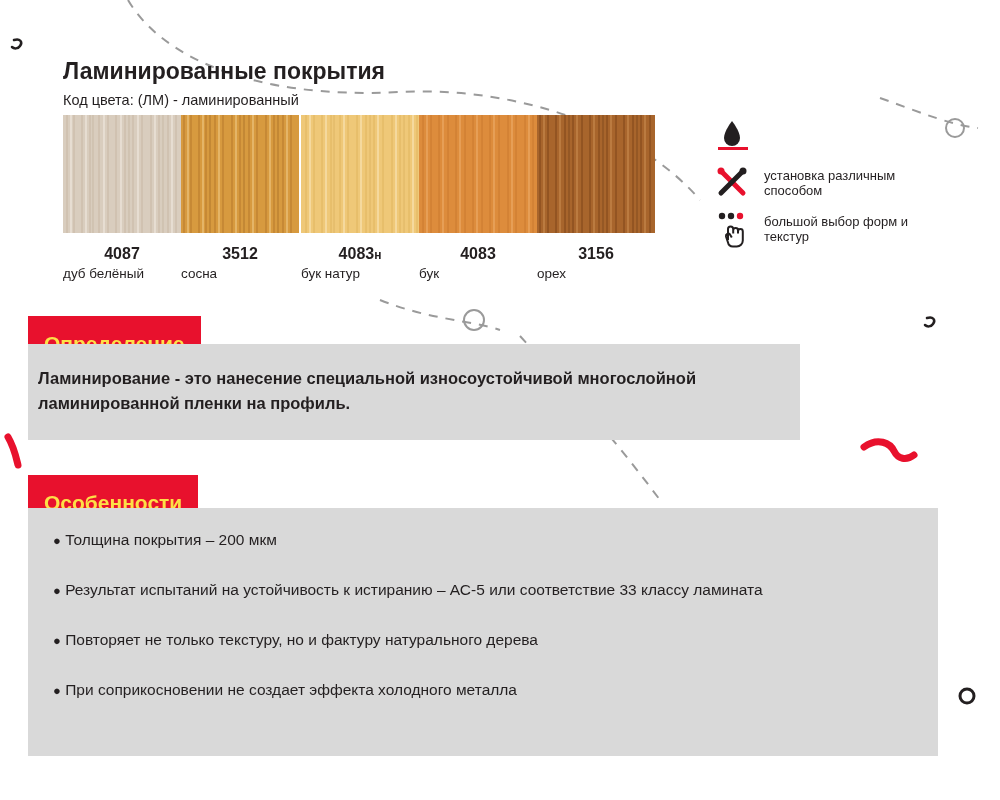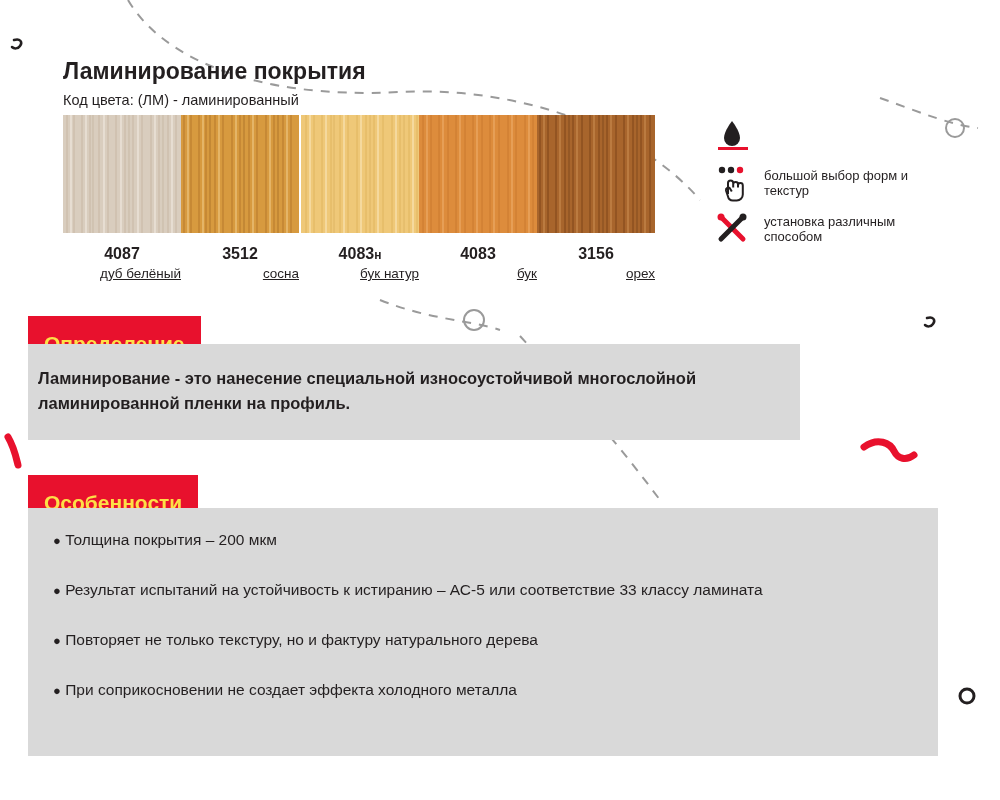--- a/index.html
+++ b/index.html
@@ -26,21 +26,21 @@
 
   
   .swatches{position:absolute;left:63px;top:115px;}
   .swatch-item{position:absolute;top:0;width:118px;}
   .swatch{width:118px;height:118px;border:0;position:relative;overflow:hidden;}
   .swatch .grain{position:absolute;inset:0;}
   .sw-code{
     text-align:center;font-size:16px;font-weight:bold;margin-top:12px;
   }
   .sw-code .sub{font-size:12px;font-weight:bold;}
-  .sw-name{text-align:right;font-size:13.5px;margin-top:3px;text-decoration:underline;}
+  .sw-name{text-align:left;font-size:13.5px;margin-top:3px;}
 
   
   .features{position:absolute;left:714px;top:118px;width:240px;}
   .feature{position:relative;min-height:34px;margin-bottom:12px;}
   .feature .ic{position:absolute;left:0;top:0;width:44px;height:36px;}
   .feature .ftxt{
     margin-left:50px;font-size:13px;line-height:15px;padding-top:4px;
   }
 
   
@@ -91,21 +91,21 @@
     <g stroke="#231f20" stroke-width="2.5" fill="none" stroke-linecap="round">
       <path d="M14,40 c6,-2 9,2 6,6 c-2,3 -6,3 -8,1"></path>
       <path d="M927,318 c6,-2 9,2 6,6 c-2,3 -6,3 -8,1"></path>
     </g>
     <g stroke="#e8112d" stroke-width="7" fill="none" stroke-linecap="round">
       <path d="M8,437 c6,10 8,20 10,28"></path>
       <path d="M864,447 c14,-10 26,-4 30,4 c4,8 12,10 20,4"></path>
     </g>
   </svg>
 
-  <div class="title">Ламинирование покрытия</div>
+  <div class="title">Ламинированные покрытия</div>
   <div class="subtitle">Код цвета: (ЛМ) - ламинированный</div>
 
   <div class="swatches">
 
     <div class="swatch-item" style="left:0px">
       <div class="swatch">
         <svg class="grain" viewBox="0 0 118 118" preserveAspectRatio="none">
           <rect width="118" height="118" fill="#d9cdbe"></rect>
           <g stroke="#c2b19c" stroke-width="1" opacity="0.75">
             <path d="M4,0 V118 M11,0 V118 M19,0 V118 M27,0 V118 M36,0 V118 M45,0 V118 M53,0 V118 M62,0 V118 M70,0 V118 M79,0 V118 M88,0 V118 M96,0 V118 M105,0 V118 M113,0 V118"></path>
@@ -199,48 +199,48 @@
 
   <div class="features">
 
     <div class="feature">
       <span class="ic">
         <svg viewBox="0 0 44 38" width="44" height="38">
           <path d="M18,3 C18,3 26,13 26,20 a8,8 0 0 1 -16,0 C10,13 18,3 18,3 Z" fill="#231f20"></path>
           <rect x="4" y="29" width="30" height="3" fill="#e8112d"></rect>
         </svg>
       </span>
+    </div>
+
+    <div class="feature">
+      <span class="ic">
+        <svg viewBox="0 0 44 38" width="44" height="38">
+          <g stroke="#e8112d" stroke-width="5" stroke-linecap="round">
+            <path d="M7,7 L29,29"></path>
+          </g>
+          <g stroke="#231f20" stroke-width="5" stroke-linecap="round">
+            <path d="M29,7 L7,29"></path>
+          </g>
+          <circle cx="7" cy="7" r="3.5" fill="#e8112d"></circle>
+          <circle cx="29" cy="7" r="3.5" fill="#231f20"></circle>
+        </svg>
+      </span>
+      <div class="ftxt">установка различным способом</div>
     </div>
 
     <div class="feature">
       <span class="ic">
         <svg viewBox="0 0 44 38" width="44" height="38">
           <circle cx="8" cy="6" r="3.2" fill="#231f20"></circle>
           <circle cx="17" cy="6" r="3.2" fill="#231f20"></circle>
           <circle cx="26" cy="6" r="3.2" fill="#e8112d"></circle>
           <path d="M14,30 v-11 a2.6,2.6 0 0 1 5.2,0 v4 M19.2,23.5 v-3 a2.4,2.4 0 0 1 4.8,0 v3 M24,23.5 v-2 a2.4,2.4 0 0 1 4.8,0 v9 a6,6 0 0 1 -6,6 h-4 a5,5 0 0 1 -4.8,-4 l-2,-6 a2.3,2.3 0 0 1 4,-2 l1.8,3" fill="none" stroke="#231f20" stroke-width="2"></path>
         </svg>
       </span>
       <div class="ftxt">большой выбор форм и текстур</div>
-    </div>
-
-    <div class="feature">
-      <span class="ic">
-        <svg viewBox="0 0 44 38" width="44" height="38">
-          <g stroke="#e8112d" stroke-width="5" stroke-linecap="round">
-            <path d="M7,7 L29,29"></path>
-          </g>
-          <g stroke="#231f20" stroke-width="5" stroke-linecap="round">
-            <path d="M29,7 L7,29"></path>
-          </g>
-          <circle cx="7" cy="7" r="3.5" fill="#e8112d"></circle>
-          <circle cx="29" cy="7" r="3.5" fill="#231f20"></circle>
-        </svg>
-      </span>
-      <div class="ftxt">установка различным способом</div>
     </div>
 
   </div>
 
   <div class="sec-head" style="left:28px;top:316px;">Определение</div>
   <div class="sec-body def-body"></div>
   <div class="def-text">Ламинирование - это нанесение специальной износоустойчивой многослойной ламинированной пленки на профиль.</div>
 
   <div class="sec-head" style="left:28px;top:475px;">Особенности</div>
   <div class="sec-body feat-body"></div>

